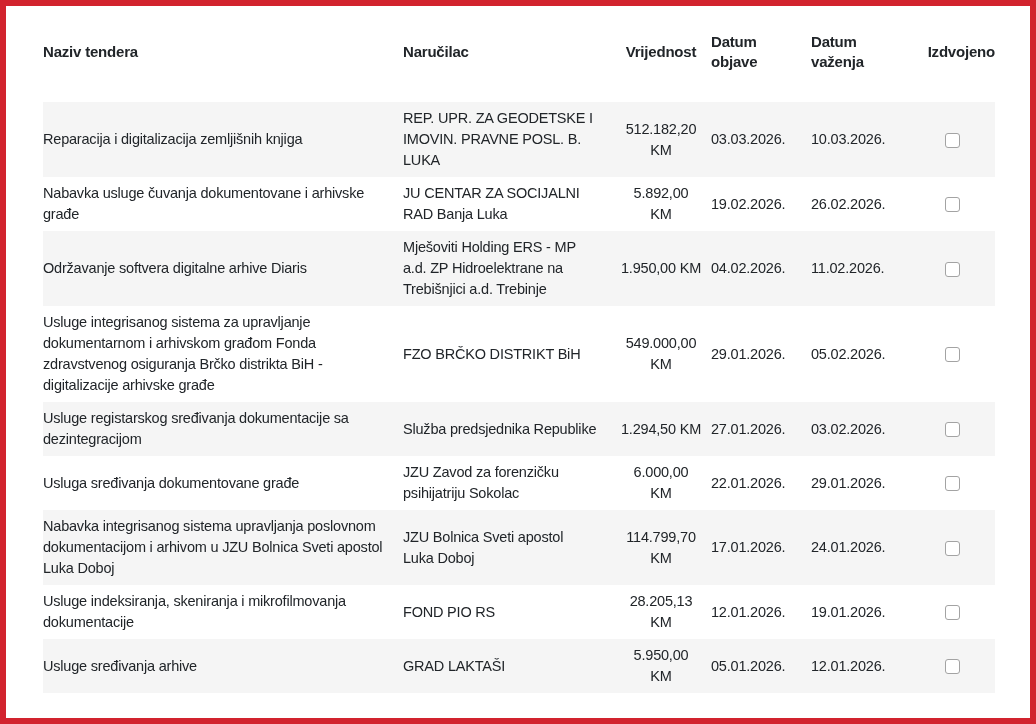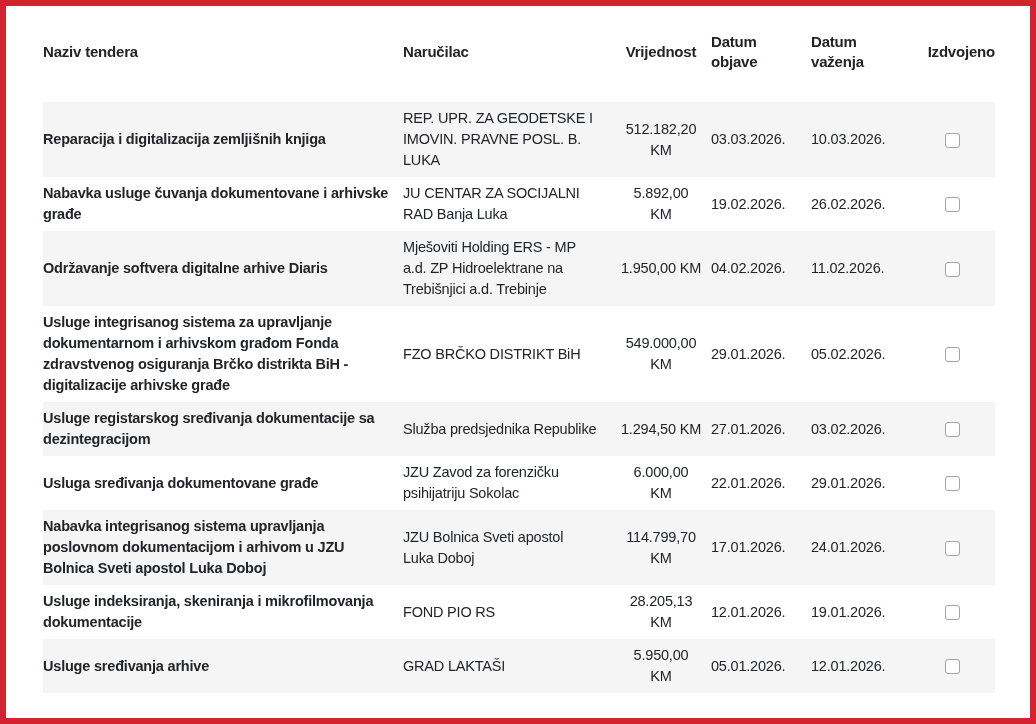--- a/index.html
+++ b/index.html
@@ -38,21 +38,21 @@
   th.c-value { text-align: center; padding-left: 4px; padding-right: 4px; }
   th.c-check { text-align: right; padding-right: 0; }
 
   td {
     font-size: 14.5px;
     line-height: 21px;
     vertical-align: middle;
     padding: 6px 14px 6px 0;
     letter-spacing: -0.2px;
   }
-  td.c-name  { font-weight: 700; }
+  td.c-name  { font-weight: 400; }
   td.c-value { text-align: center; white-space: pre-line; padding-left: 4px; padding-right: 4px; }
   td.c-check { text-align: center; padding-right: 0; }
 
   tbody tr:nth-child(odd) { background: var(--row-alt, #f5f5f5); }
 
   input[type="checkbox"].sel-box {
     appearance: none;
     -webkit-appearance: none;
     width: 15px;
     height: 15px;

